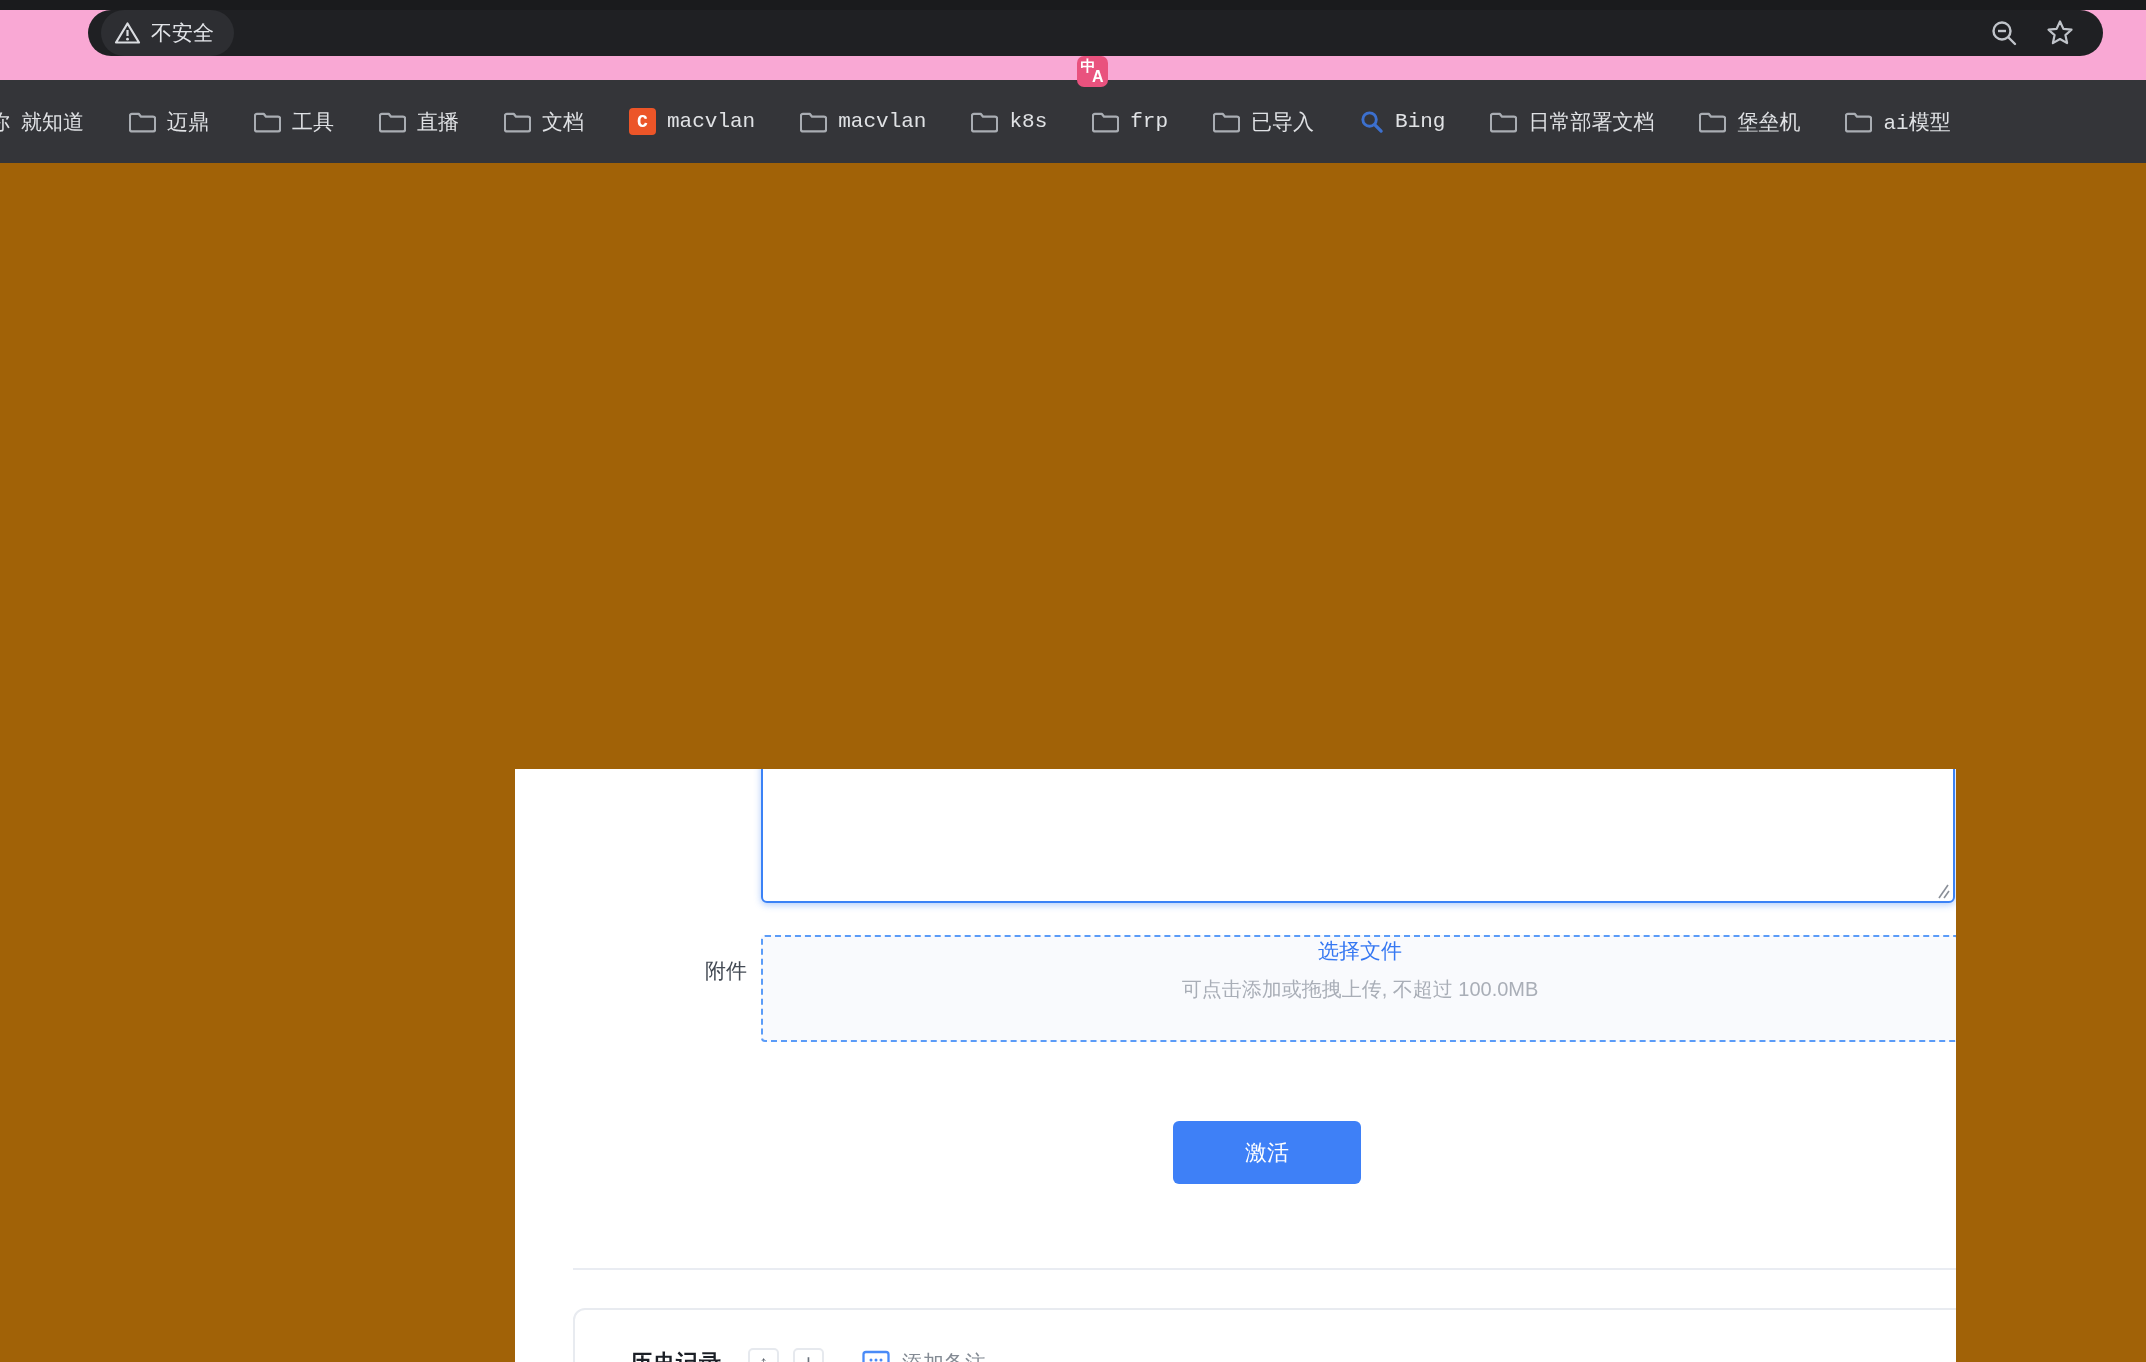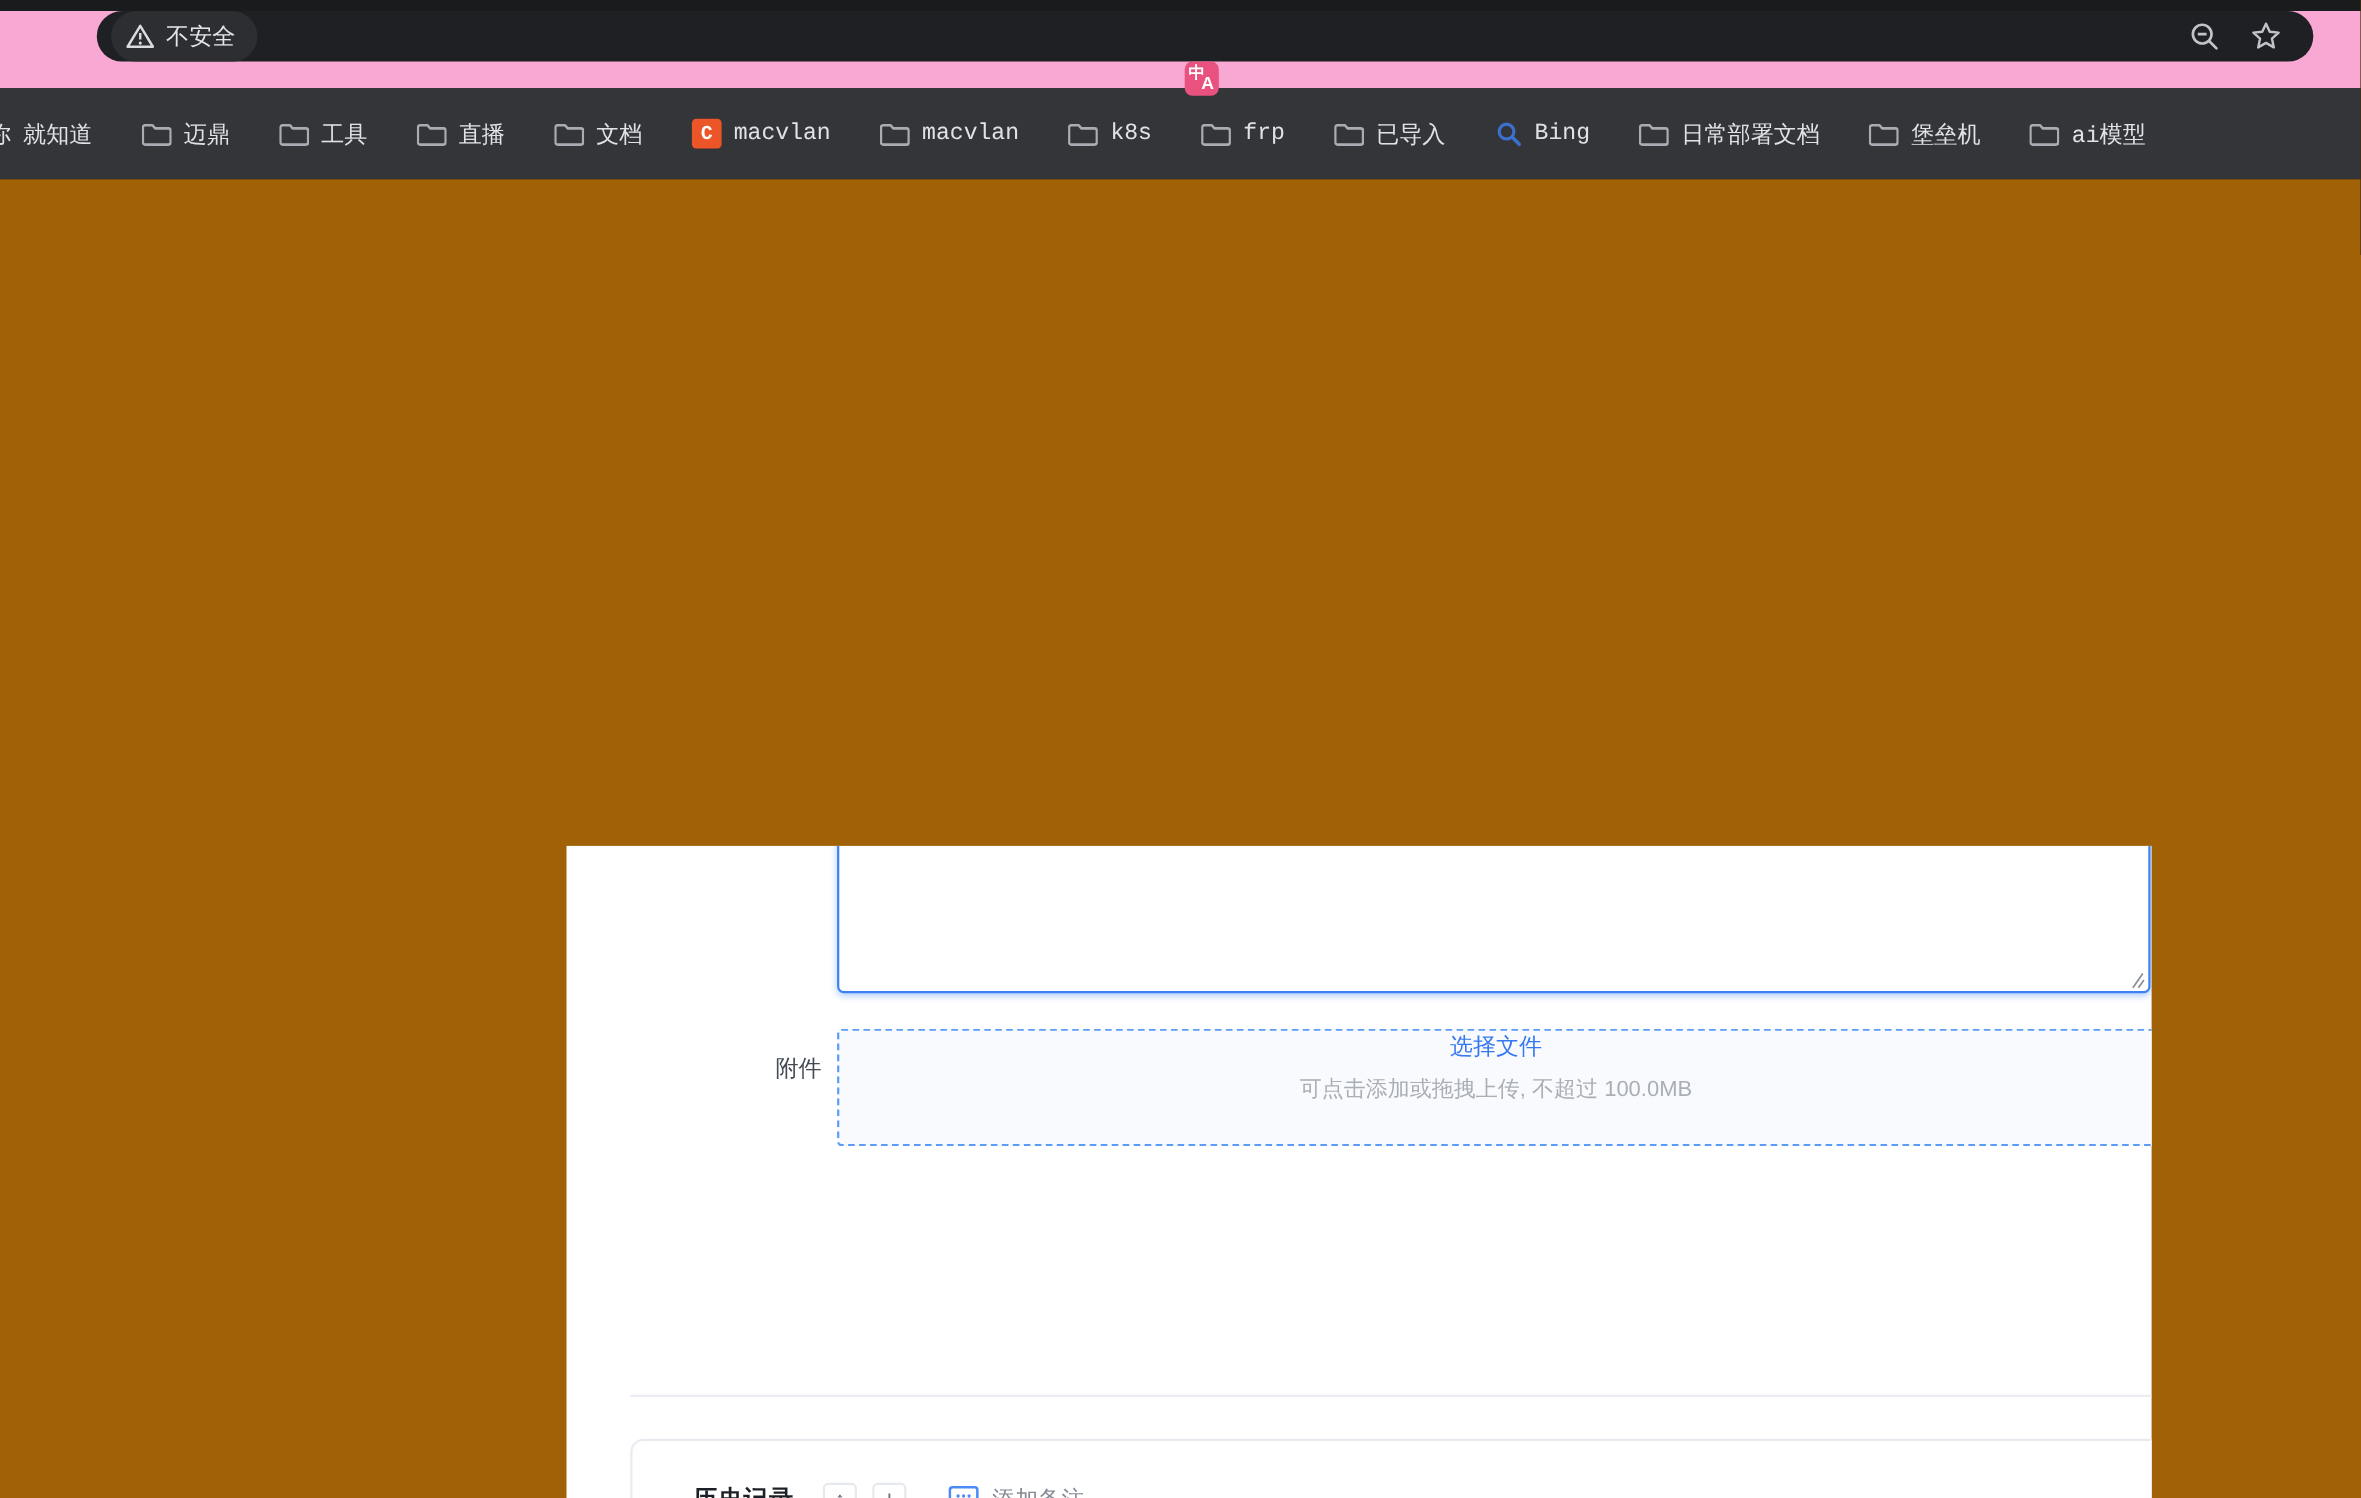--- a/index.html
+++ b/index.html
@@ -261,20 +261,21 @@
         </svg>
       </span>
     </div>
 
     <div class="field-label">附件</div>
     <div class="upload">
       <div class="choose">选择文件</div>
       <div class="hint">可点击添加或拖拽上传, 不超过 100.0MB</div>
     </div>
 
+    <button class="activate">激活</button>
 
     <div class="divider"></div>
 
     <div class="hpanel">
       <div class="hheader">
         <span class="htitle">历史记录</span>
         <button class="mini-btn up">↑</button>
         <button class="mini-btn plus">+</button>
         <span class="add-note">
           <span>

